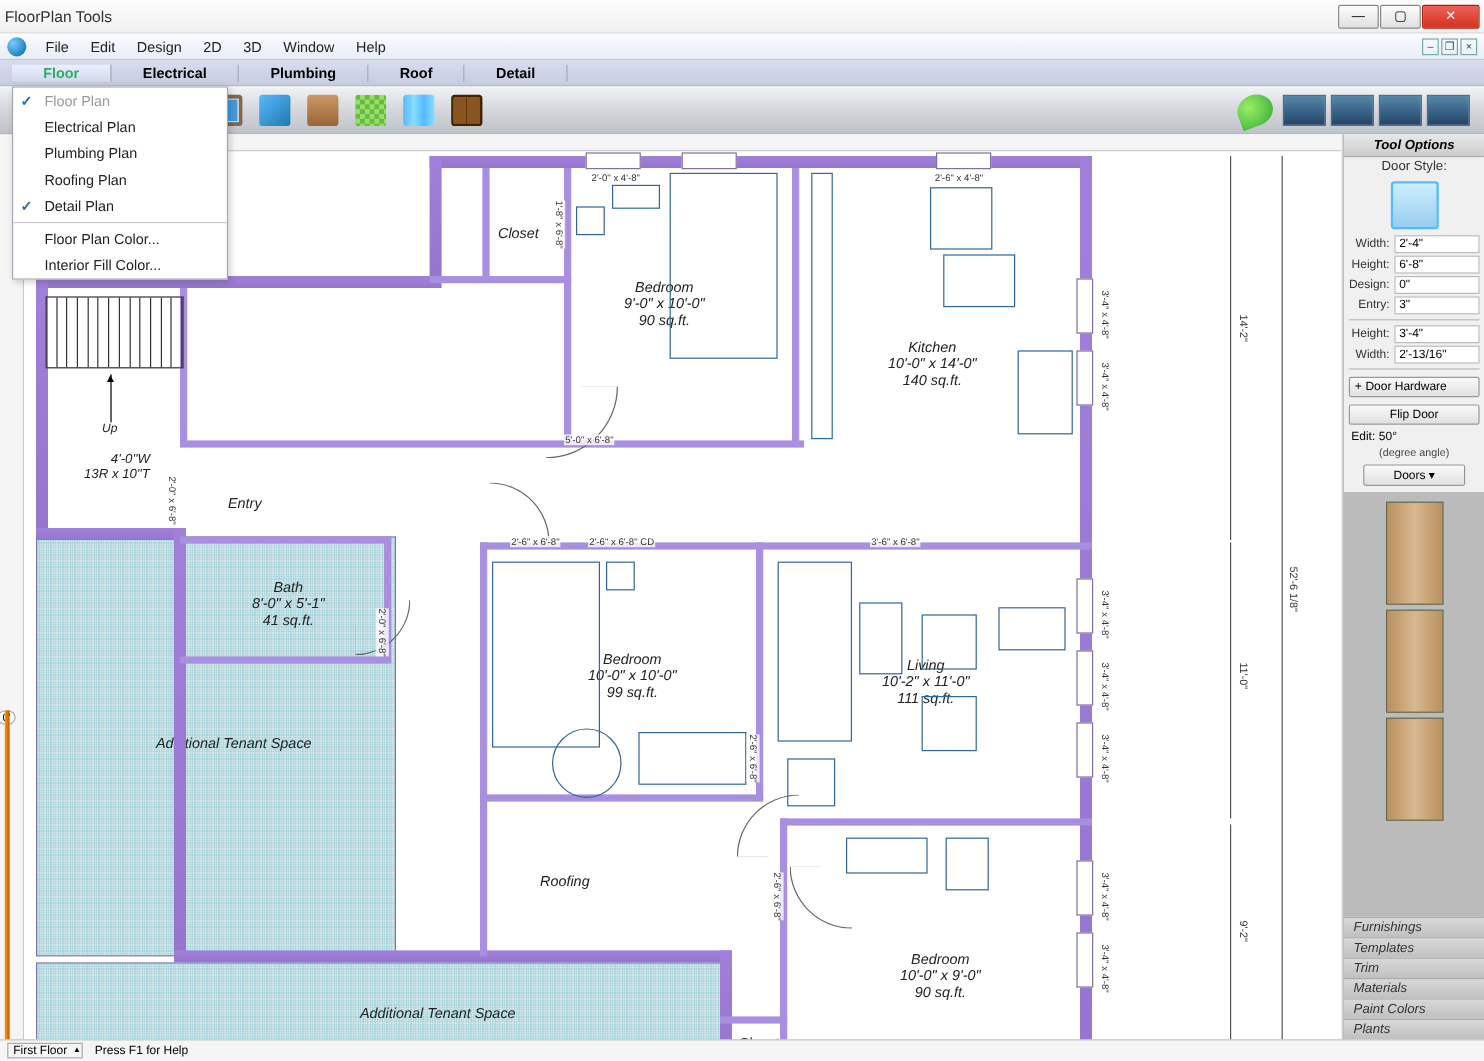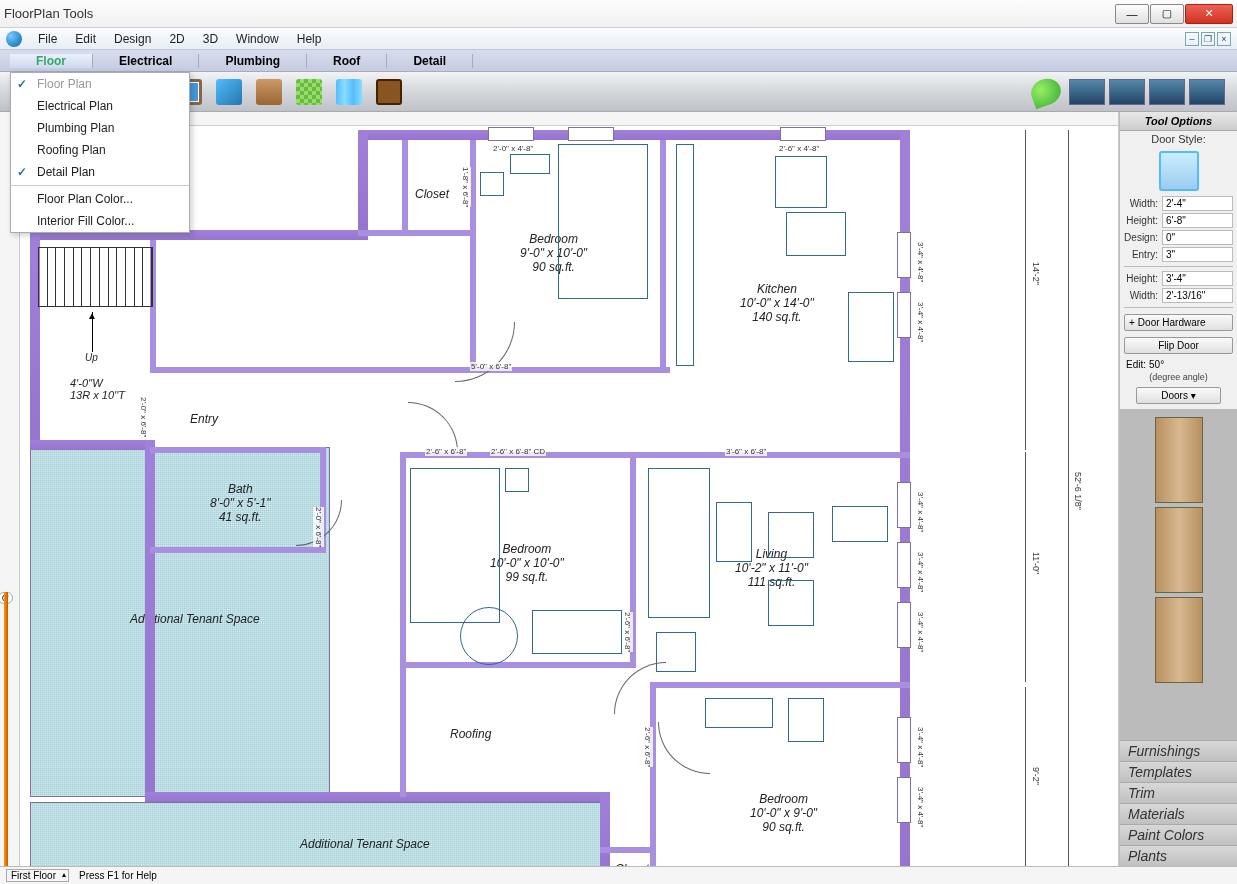--- a/index.html
+++ b/index.html
@@ -67,21 +67,21 @@
 .prop-row { display: flex; font-size: 10px; padding: 1px 4px; align-items: center; }
 .prop-row .pl { width: 38px; text-align: right; padding-right: 4px; color: #333; }
 .prop-row .pv { flex: 1; border: 1px solid #bbb; background: #fff; padding: 1px 3px; min-height: 14px; }
 .panel-sep { border-top: 1px solid #bbb; margin: 3px 4px; }
 .panel-btn { margin: 3px 4px; font-size: 10px; border: 1px solid #999; background: linear-gradient(#fafafa,#e0e0e0); padding: 2px 4px; text-align: center; border-radius: 2px; }
 .panel-btn.small { display: flex; align-items: center; gap: 3px; }
 .swing-row { font-size: 10px; padding: 2px 6px; display: flex; align-items: center; gap: 3px; }
 .swing-note { font-size: 9px; text-align: center; color: #444; }
 .door-gallery { flex: 1; background: #bbb; padding: 4px; overflow: hidden; }
 .door-thumb { width: 48px; height: 86px; margin: 4px auto; background: linear-gradient(90deg,#b89060,#d8b890,#b89060); border: 1px solid #664; display: block; }
-.accordion { font-size: 14px; font-style: italic; padding: 2px 8px; background: linear-gradient(#d8d8d8,#c0c0c0); border-top: 1px solid #aaa; color: #333; }
+.accordion { font-size: 11px; font-style: italic; padding: 2px 8px; background: linear-gradient(#d8d8d8,#c0c0c0); border-top: 1px solid #aaa; color: #333; }
 
 
 .statusbar { height: 18px; border-top: 1px solid #bbb; background: #f5f5f5; display: flex; align-items: center; font-size: 10px; padding: 0 6px; gap: 10px; }
 .statusbar .floor-sel { border: 1px solid #aaa; padding: 0 12px 0 4px; position: relative; }
 .statusbar .floor-sel::after { content: "▴"; position: absolute; right: 2px; font-size: 8px; }
 </style>
 </head>
 <body>
 
 <div class="titlebar">
@@ -238,21 +238,21 @@
         <div class="step"></div>
         <div class="step"></div>
         <div class="step"></div>
         <div class="step"></div>
         <div class="step"></div>
         <div class="step"></div>
     </div>
     <div class="room-label" style="left:65px;top:240px;font-size:10px;text-align:center">
       <span>Up</span>
     </div>
-    <div class="room-label" style="left:50px;top:265px;font-size:11px;text-align:left">
+    <div class="room-label" style="left:50px;top:265px;font-size:11px;text-align:right">
       <div>4'-0''W</div>
       <div>13R x 10''T</div>
     </div>
     <div style="position:absolute;left:72px;top:200px;width:0;height:40px;border-left:1px solid #000"></div>
     <div style="position:absolute;left:67px;top:198px;font-size:10px">▲</div>
 
     <div class="room-label" style="left:395px;top:75px">Closet</div>
     <div class="room-label" style="left:500px;top:120px;text-align:center">
       <div>Bedroom</div>
       <div>9'-0" x 10'-0"</div>

